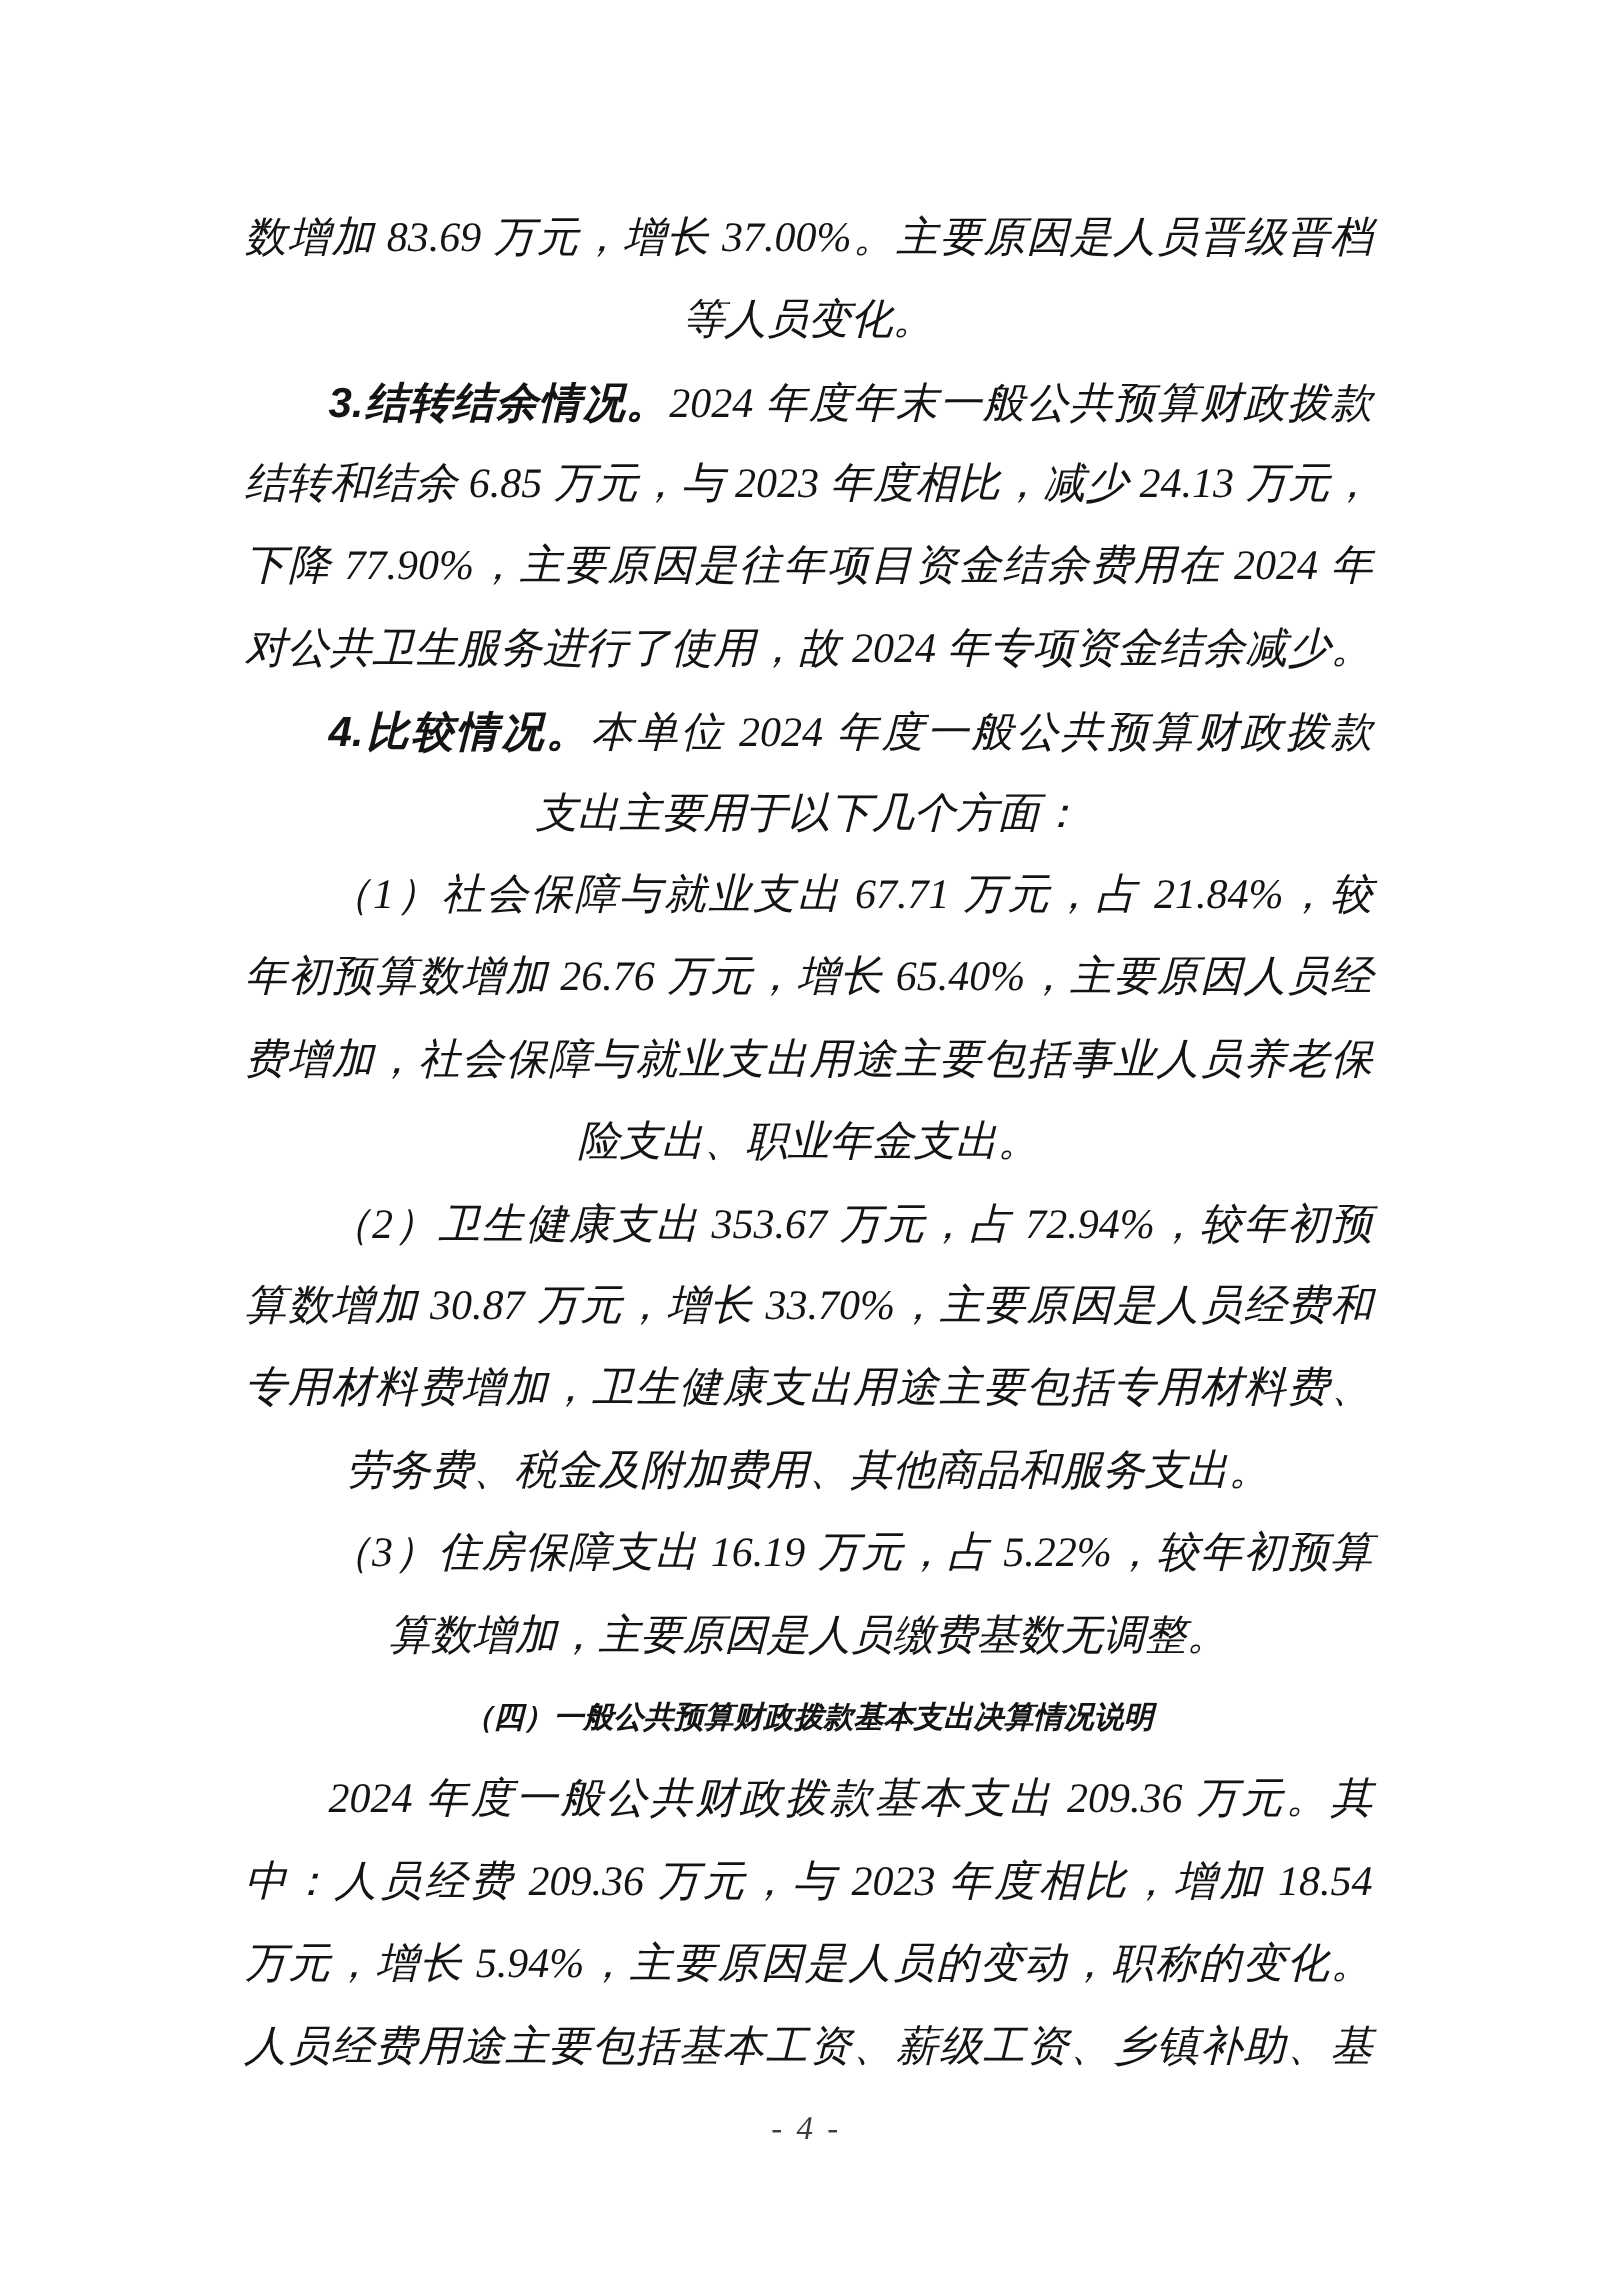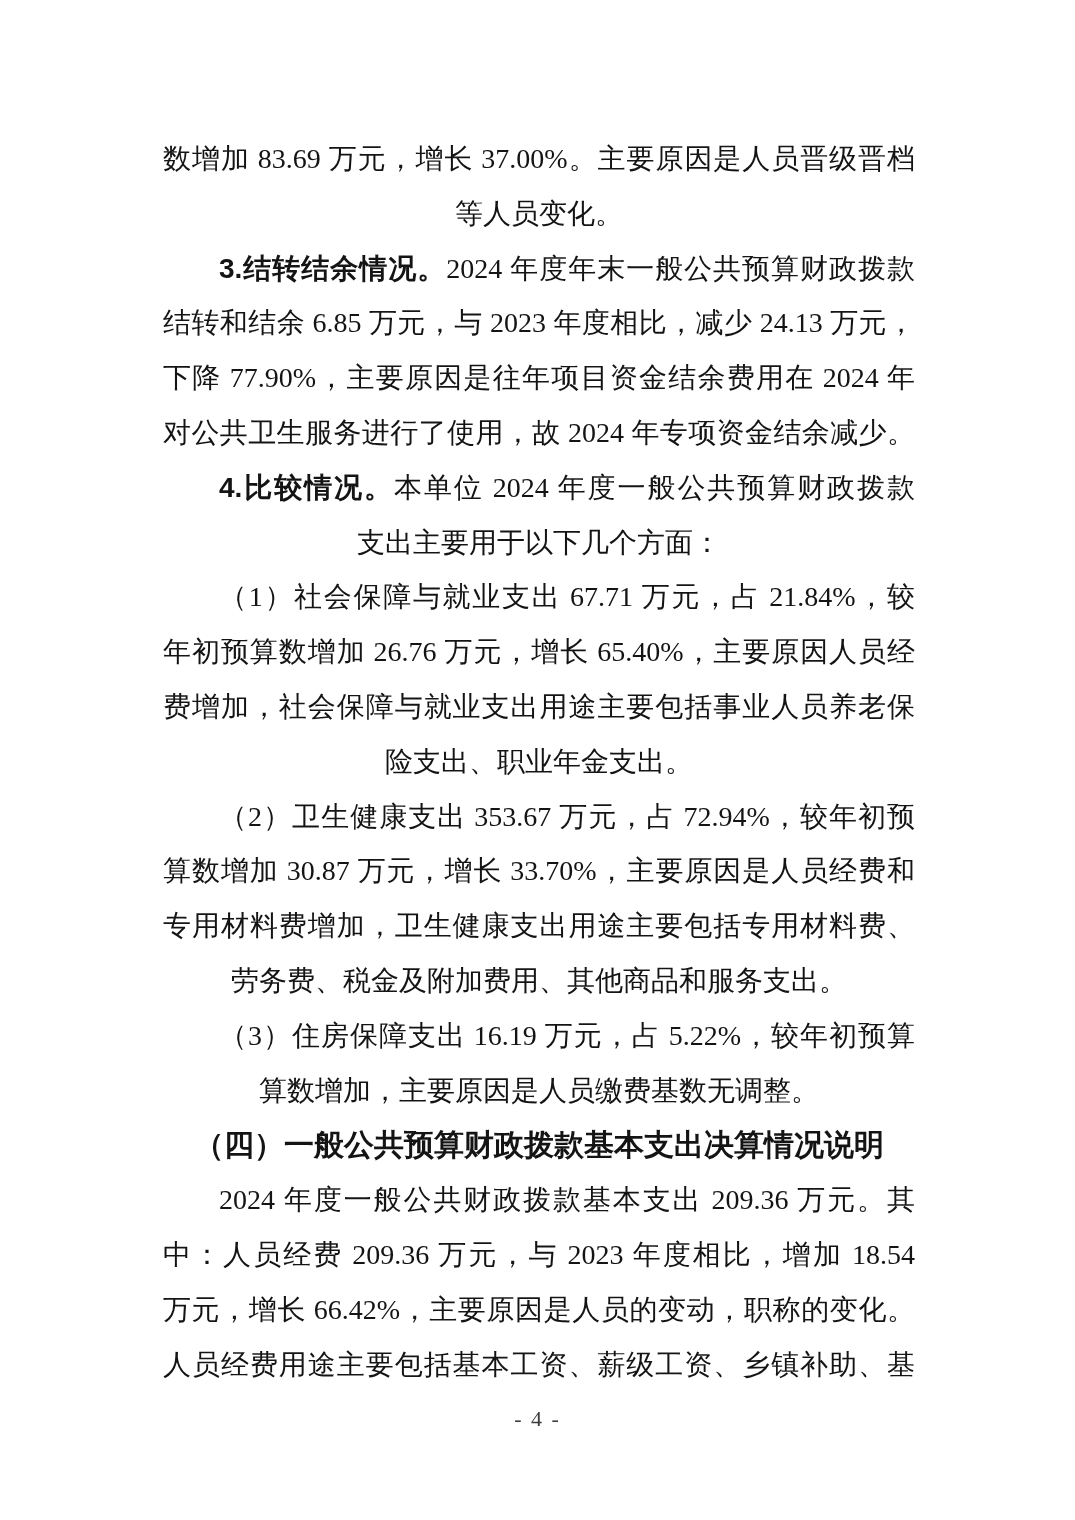--- a/index.html
+++ b/index.html
@@ -8,20 +8,21 @@
     background: #ffffff;
   }
   .page {
     position: relative;
     width: 1075px;
     height: 1520px;
     background: #ffffff;
     overflow: hidden;
     font-family: "Liberation Serif", "DejaVu Serif", serif;
     color: #141414;
+    font-style: italic;
   }
   .content {
     position: absolute;
     left: 163px;
     top: 132px;
     width: 752px;
   }
   .line {
     height: 54.8px;
     line-height: 54.8px;
@@ -39,21 +40,21 @@
     text-align-last: center;
     -moz-text-align-last: center;
   }
   .line.ind { text-indent: 56px; }
   .run { font-weight: normal; }
   .run.b {
     font-family: "Liberation Sans", "DejaVu Sans", sans-serif;
     font-weight: 700;
   }
   .line.heading {
-    font-size: 30px;
+    font-size: 20px;
     font-family: "Liberation Sans", "DejaVu Sans", sans-serif;
     font-weight: 700;
   }
   .footer {
     position: absolute;
     top: 1406px;
     left: 0;
     width: 100%;
     text-align: center;
     font-size: 22px;
@@ -80,17 +81,17 @@
       <div class="line lt"><span class="run">险支出、职业年金支出。</span></div>
       <div class="line jy ind"><span class="run">（2）卫生健康支出 353.67 万元，占 72.94%，较年初预</span></div>
       <div class="line jy"><span class="run">算数增加 30.87 万元，增长 33.70%，主要原因是人员经费和</span></div>
       <div class="line jy"><span class="run">专用材料费增加，卫生健康支出用途主要包括专用材料费、</span></div>
       <div class="line lt"><span class="run">劳务费、税金及附加费用、其他商品和服务支出。</span></div>
       <div class="line jy ind"><span class="run">（3）住房保障支出 16.19 万元，占 5.22%，较年初预算</span></div>
       <div class="line lt"><span class="run">算数增加，主要原因是人员缴费基数无调整。</span></div>
       <div class="line ct heading"><span class="run b">（四）一般公共预算财政拨款基本支出决算情况说明</span></div>
       <div class="line jy ind"><span class="run">2024 年度一般公共财政拨款基本支出 209.36 万元。其</span></div>
       <div class="line jy"><span class="run">中：人员经费 209.36 万元，与 2023 年度相比，增加 18.54</span></div>
-      <div class="line jy"><span class="run">万元，增长 66.42%，主要原因是人员的变动，职称的变化。</span></div>
+      <div class="line jy"><span class="run">万元，增长 5.94%，主要原因是人员的变动，职称的变化。</span></div>
       <div class="line jy"><span class="run">人员经费用途主要包括基本工资、薪级工资、乡镇补助、基</span></div>
     </div>
   <div class="footer">- 4 -</div>
 </div>
 
 </body></html>

